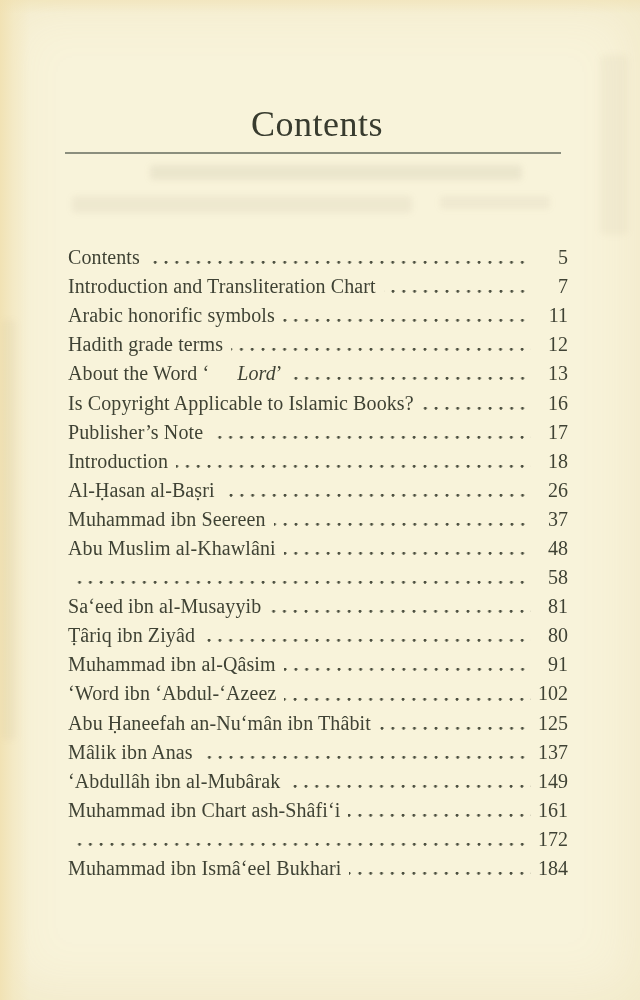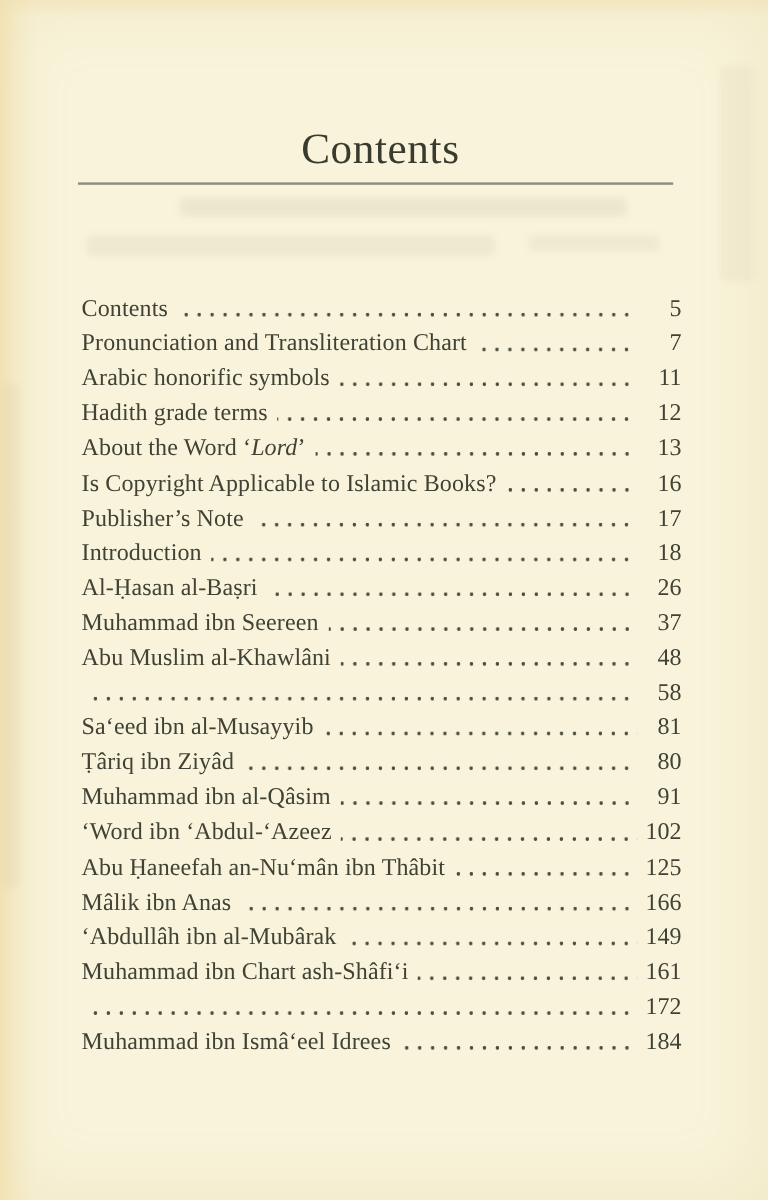--- a/index.html
+++ b/index.html
@@ -58,21 +58,21 @@
     left: 68px; right: 72px; top: 243px;
   }
   .toc-row {
     display: flex;
     align-items: center;
     height: 29.1px;
     font-size: 20px;
     white-space: nowrap;
   }
   .toc-label { flex: 0 0 auto; letter-spacing: 0.1px; }
-  .toc-label em { font-style: italic; }
+  .toc-label em { font-style: italic; margin-left: 28px; }
   .toc-leader {
     flex: 1 1 auto;
     align-self: flex-end;
     height: 6px;
     margin: 0 3px 6px 8px;
     background-image: radial-gradient(circle at 2px 2.2px, #4b4e3e 1.25px, rgba(0,0,0,0) 1.75px);
     background-size: 10.8px 6px;
     background-repeat: repeat-x;
     background-position: right bottom;
   }
@@ -99,21 +99,21 @@
 <div class="title-rule"></div>
 
 <div class="toc" id="toc">
   <div class="toc-row">
     <span class="toc-label"><span>Contents</span></span>
     <span class="toc-leader"></span>
     <span class="toc-page">5</span>
   </div>
 
   <div class="toc-row">
-    <span class="toc-label"><span>Pronunciation and Transliteration Chart</span></span>
+    <span class="toc-label"><span>Introduction and Transliteration Chart</span></span>
     <span class="toc-leader"></span>
     <span class="toc-page">7</span>
   </div>
 
   <div class="toc-row">
     <span class="toc-label"><span>Arabic honorific symbols</span></span>
     <span class="toc-leader"></span>
     <span class="toc-page">11</span>
   </div>
 
@@ -197,38 +197,38 @@
 
   <div class="toc-row">
     <span class="toc-label"><span>Abu Ḥaneefah an-Nu‘mân ibn Thâbit</span></span>
     <span class="toc-leader"></span>
     <span class="toc-page">125</span>
   </div>
 
   <div class="toc-row">
     <span class="toc-label"><span>Mâlik ibn Anas</span></span>
     <span class="toc-leader"></span>
-    <span class="toc-page">166</span>
+    <span class="toc-page">137</span>
   </div>
 
   <div class="toc-row">
     <span class="toc-label"><span>‘Abdullâh ibn al-Mubârak</span></span>
     <span class="toc-leader"></span>
     <span class="toc-page">149</span>
   </div>
 
   <div class="toc-row">
     <span class="toc-label"><span>Muhammad ibn Chart ash-Shâfi‘i</span></span>
     <span class="toc-leader"></span>
     <span class="toc-page">161</span>
   </div>
 
   <div class="toc-row">
     <span class="toc-leader"></span>
     <span class="toc-page">172</span>
   </div>
 
   <div class="toc-row">
-    <span class="toc-label"><span>Muhammad ibn Ismâ‘eel Idrees</span></span>
+    <span class="toc-label"><span>Muhammad ibn Ismâ‘eel Bukhari</span></span>
     <span class="toc-leader"></span>
     <span class="toc-page">184</span>
   </div>
 </div>
 
 </body></html>

